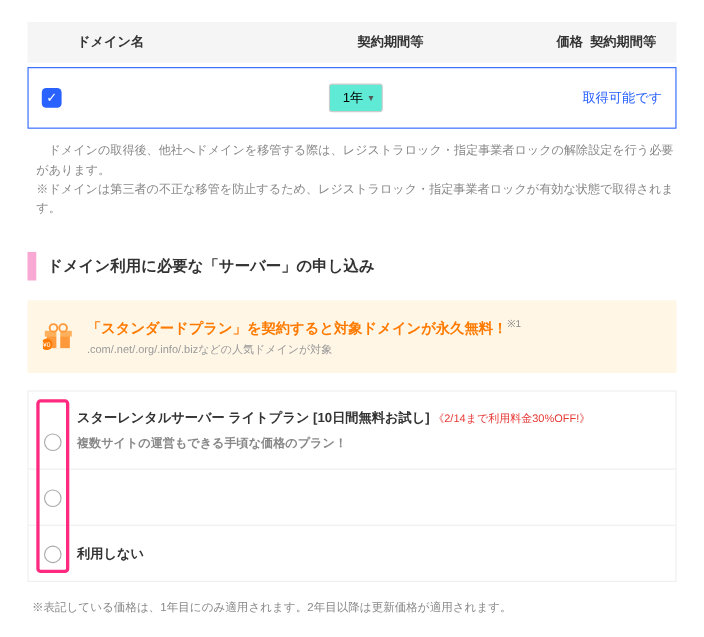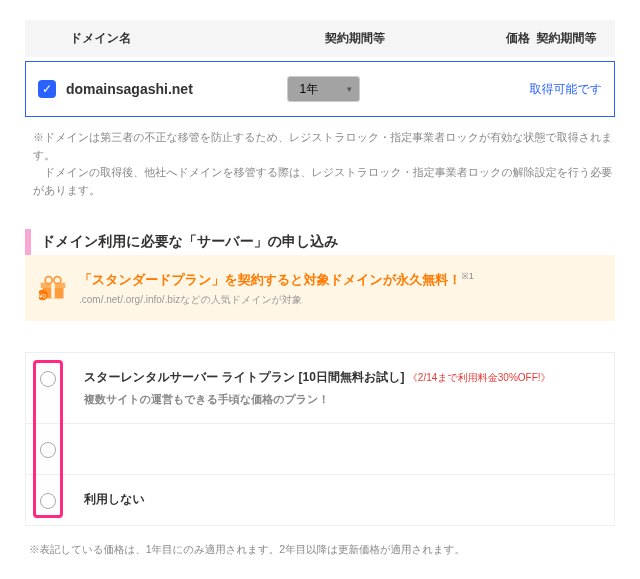--- a/index.html
+++ b/index.html
@@ -15,40 +15,40 @@
     
     
     .trow { display: flex; align-items: center; border: 1px solid #2962ff; padding: 14px 12px; margin-top: 4px; }
     .td-domain { flex: 0 0 230px; display: flex; align-items: center; gap: 10px; }
     .td-period { flex: 0 0 110px; text-align: center; }
     .td-price { flex: 0 0 120px; text-align: center; font-size: 14px; }
     .td-result { flex: 1; text-align: right; }
     .chk { width: 18px; height: 18px; background: #2962ff; border-radius: 4px; display: inline-flex; align-items: center; justify-content: center; color: #fff; font-size: 12px; }
     .domain-name { font-weight: bold; font-size: 14px; }
     .select-wrap { position: relative; display: inline-block; }
-    .period-select { border: 1px solid #ccc; border-radius: 3px; padding: 5px 40px 5px 12px; font-size: 12px; background: #a3a3a3; appearance: none; }
+    .period-select { border: 1px solid #ccc; border-radius: 3px; padding: 5px 16px 5px 12px; font-size: 12px; background: #5eead4; appearance: none; }
     .select-caret { position: absolute; right: 8px; top: 50%; transform: translateY(-50%); pointer-events: none; font-size: 9px; color: #555; }
     .avail { color: #2962ff; font-size: 12px; }
     
     
     .notes { color: #888; font-size: 11px; line-height: 1.6; margin: 12px 0 30px 8px; }
     
     
-    .sec-head { border-left: 6px solid #f9a8d4; padding: 4px 10px; font-weight: bold; font-size: 14px; }
+    .sec-head { border-left: 8px solid #f9a8d4; padding: 4px 10px; font-weight: bold; font-size: 14px; margin-bottom: 18px; }
     
     
-    .promo { background: #fff6e6; display: flex; align-items: center; gap: 12px; padding: 14px 14px; margin-bottom: 31px; }
+    .promo { background: #fff6e6; display: flex; align-items: center; gap: 12px; padding: 14px 14px; margin-bottom: 16px; }
     .gift-icon { width: 28px; height: 28px; flex-shrink: 0; }
     .promo-text .p1 { color: #ff7a00; font-weight: bold; font-size: 13px; }
     .promo-text .p1 sup { font-size: 9px; color: #888; font-weight: normal; }
     .promo-text .p2 { color: #999; font-size: 10px; margin-top: 3px; }
     
     
     .plans { border: 1px solid #eee; position: relative; }
-    .plan { display: flex; padding: 16px 14px; gap: 28px; border-bottom: 1px solid #eee; }
+    .plan { display: flex; padding: 16px 14px; gap: 14px; border-bottom: 1px solid #eee; align-items: flex-end; }
     .plan:last-child { border-bottom: none; }
     .radio { width: 16px; height: 16px; border: 1px solid #aaa; border-radius: 50%; flex-shrink: 0; margin-top: 2px; background: #fff; }
     .plan-body { flex: 1; }
     .plan-title { font-size: 12px; }
     .plan-title b { font-weight: bold; }
     .plan-badge { color: #e53935; font-size: 10px; }
     .plan-desc { color: #888; font-size: 11px; margin-top: 6px; font-weight: bold; }
     .radio-hl { position: absolute; left: 7px; top: 7px; bottom: 7px; width: 30px; border: 3px solid #ff2a7f; border-radius: 4px; pointer-events: none; }
     
     
@@ -62,36 +62,35 @@
   <div class="thead">
     <div class="th-domain">ドメイン名</div>
     <div class="th-period">契約期間等</div>
     <div class="th-price">価格</div>
     <div class="th-result">契約期間等</div>
   </div>
 
   <div class="trow">
     <div class="td-domain">
       <span class="chk">✓</span>
-      <span class="domain-name">domainsagashi.net</span>
     </div>
     <div class="td-period">
       <span class="select-wrap">
         <select class="period-select">
           <option>1年</option>
         </select>
         <span class="select-caret">▾</span>
       </span>
     </div>
     <div class="td-result"><span class="avail">取得可能です</span></div>
   </div>
 
   <div class="notes">
+    <div>　ドメインの取得後、他社へドメインを移管する際は、レジストラロック・指定事業者ロックの解除設定を行う必要があります。</div>
     <div>※ドメインは第三者の不正な移管を防止するため、レジストラロック・指定事業者ロックが有効な状態で取得されます。</div>
-    <div>　ドメインの取得後、他社へドメインを移管する際は、レジストラロック・指定事業者ロックの解除設定を行う必要があります。</div>
   </div>
 
   <div class="sec-head">ドメイン利用に必要な「サーバー」の申し込み</div>
 
   <div class="promo">
     <svg class="gift-icon" viewBox="0 0 32 32">
       <rect x="4" y="12" width="24" height="16" fill="#ff9a3c"></rect>
       <rect x="2" y="10" width="28" height="6" fill="#ffb05c"></rect>
       <rect x="14" y="10" width="4" height="18" fill="#fff6e6"></rect>
       <circle cx="11" cy="7" r="4" fill="none" stroke="#ff9a3c" stroke-width="2"></circle>

